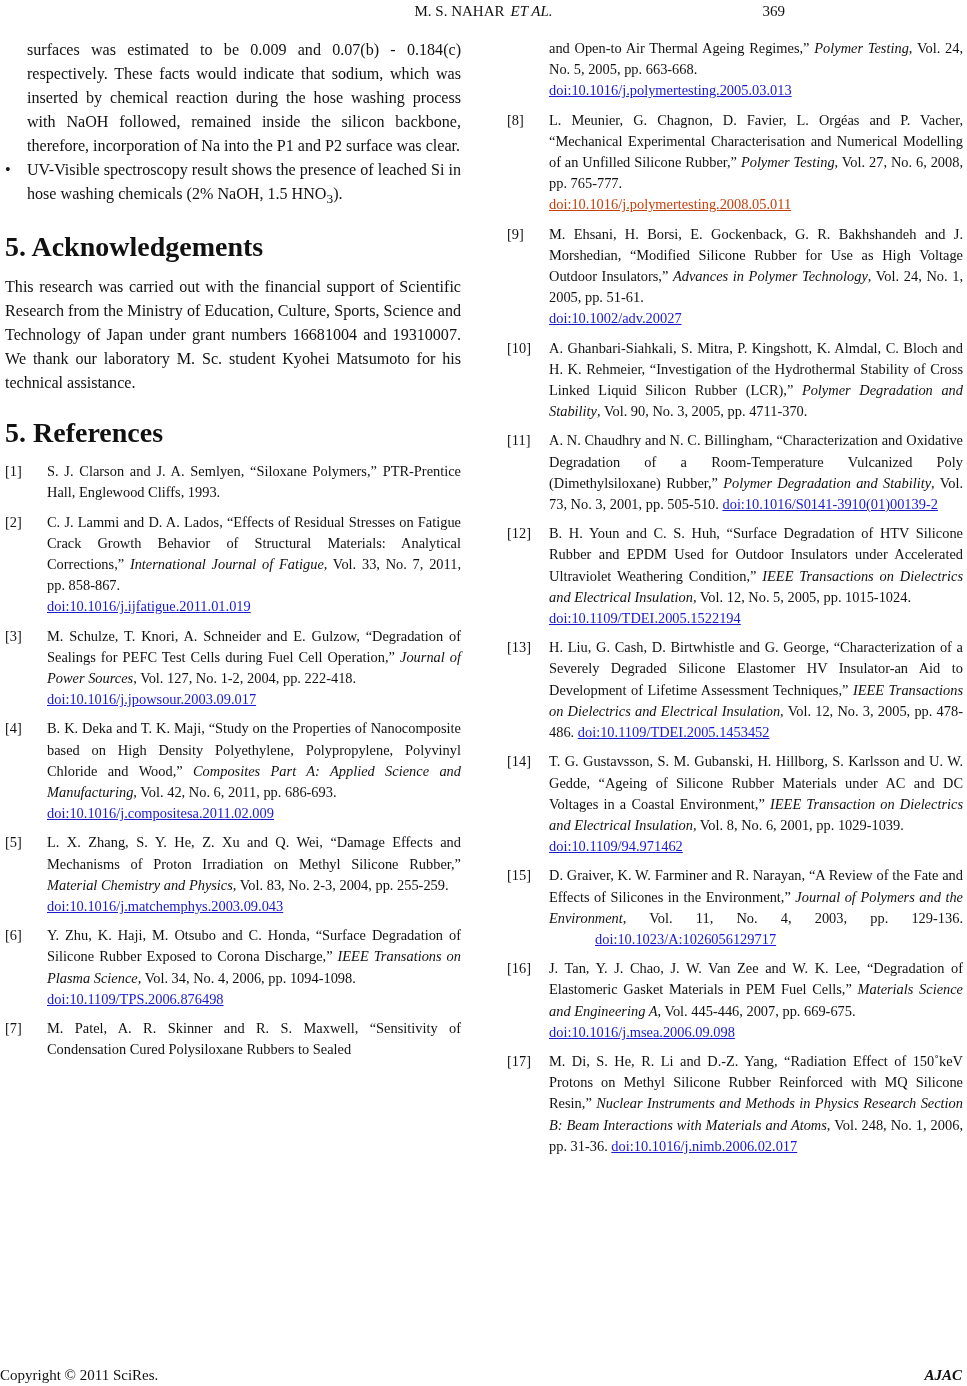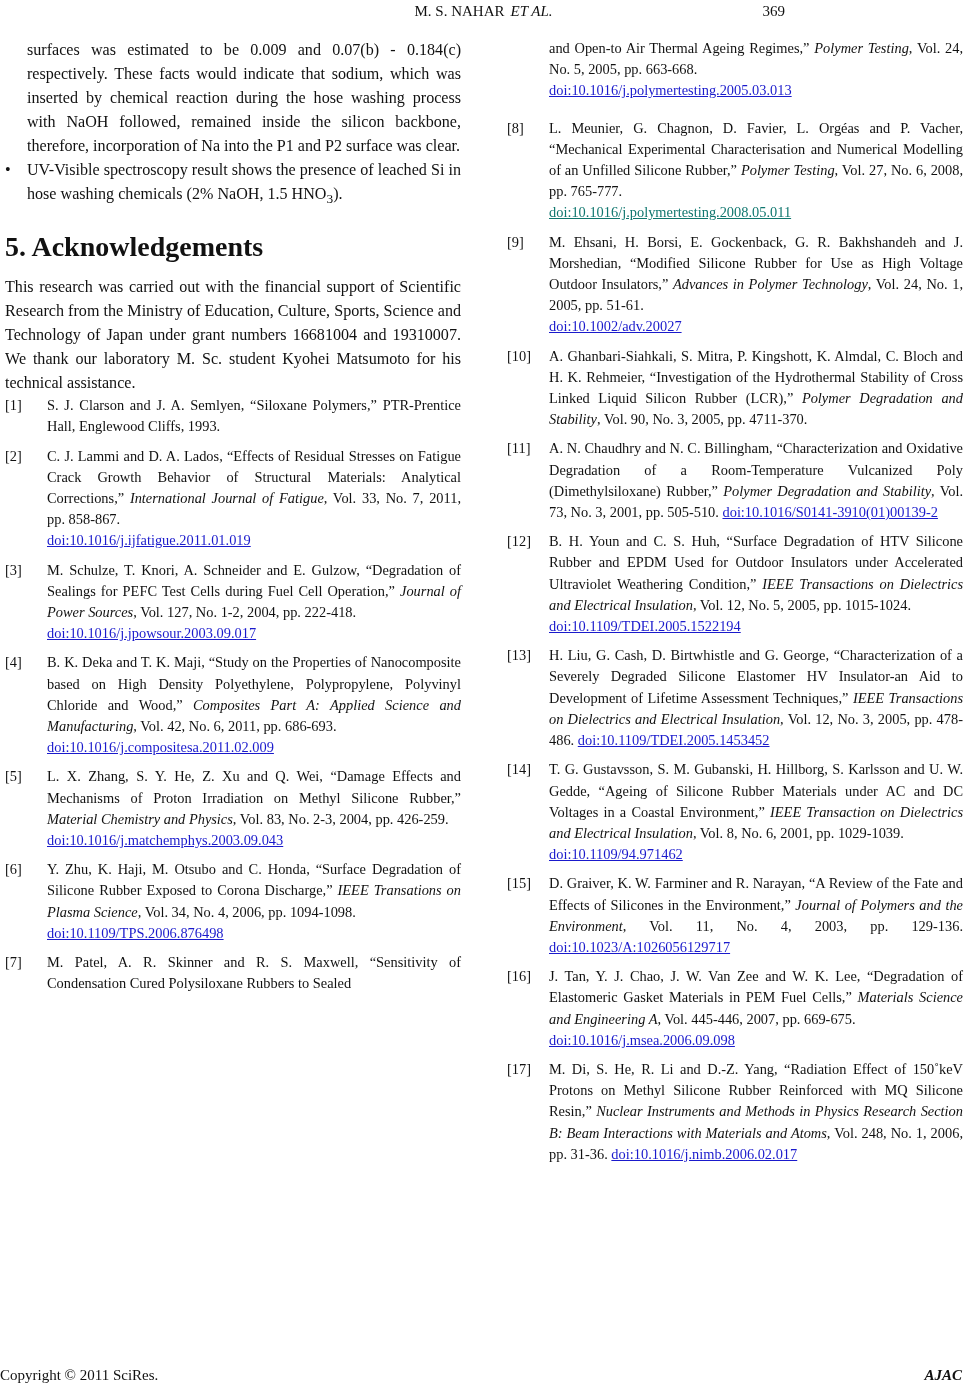--- a/index.html
+++ b/index.html
@@ -33,21 +33,21 @@
   .ack-p { margin-top: 14px; }
   .ref-h { margin-top: 24px; margin-bottom: 14px; }
 
   .refs { font-size: 14.4px; line-height: 21.2px; }
   .ref { display: flex; margin-bottom: 8px; }
   .ref .num { width: 42px; flex: none; }
   .ref .body { flex: 1; text-align: justify; }
   .ref .body i { font-style: italic; }
   a.doi { color: #1a1acc; text-decoration: underline; }
   .col-right .ref .num { width: 42px; }
-  .cont { padding-left: 42px; text-align: justify; margin-bottom: 16px; }
+  .cont { padding-left: 42px; text-align: justify; margin-bottom: 8px; }
 
   .footer { position: absolute; top: 1367px; left: 0; width: 967px; font-size: 15px; }
   .footer .copy { position: absolute; left: 0; }
   .footer .journal { position: absolute; right: 5px; font-weight: bold; font-style: italic; }
 </style>
 </head>
 <body>
 
 <div class="running-head">
   <div class="authors"><span>M. S. NAHAR</span><i>ET    AL.</i></div>
@@ -57,60 +57,61 @@
 <div class="col col-left">
   <div class="indent-block just">surfaces was estimated to be 0.009 and 0.07(b) - 0.184(c) respectively. These facts would indicate that sodium, which was inserted by chemical reaction during the hose washing process with NaOH followed, remained inside the silicon backbone, therefore, incorporation of Na into the P1 and P2 surface was clear.</div>
   <div class="bullet">
     <span class="dot">•</span>
     <span>UV-Visible spectroscopy result shows the presence of leached Si in hose washing chemicals (2% NaOH, 1.5 HNO</span><sub>3</sub><span>).</span>
   </div>
 
   <h2 class="ack-h">5. Acknowledgements</h2>
   <div class="ack-p just">This research was carried out with the financial support of Scientific Research from the Ministry of Education, Culture, Sports, Science and Technology of Japan under grant numbers 16681004 and 19310007. We thank our laboratory M. Sc. student Kyohei Matsumoto for his technical assistance.</div>
 
+  <h2 class="ref-h">5. References</h2>
 
   <div class="refs" id="refs-left">
       <div class="ref">
         <div class="num">[1]</div>
         <div class="body"><span>S. J. Clarson and J. A. Semlyen, “Siloxane Polymers,” PTR-Prentice Hall, Englewood Cliffs, 1993.</span></div>
       </div>
       <div class="ref">
         <div class="num">[2]</div>
         <div class="body"><span>C. J. Lammi and D. A. Lados, “Effects of Residual Stresses on Fatigue Crack Growth Behavior of Structural Materials: Analytical Corrections,” </span><i>International Journal of Fatigue</i><span>, Vol. 33, No. 7, 2011, pp. 858-867.</span><br><a class="doi" style="color: rgb(26, 26, 204);">doi:10.1016/j.ijfatigue.2011.01.019</a></div>
       </div>
       <div class="ref">
         <div class="num">[3]</div>
         <div class="body"><span>M. Schulze, T. Knori, A. Schneider and E. Gulzow, “Degradation of Sealings for PEFC Test Cells during Fuel Cell Operation,” </span><i>Journal of Power Sources</i><span>, Vol. 127, No. 1-2, 2004, pp. 222-418.</span><br><a class="doi" style="color: rgb(26, 26, 204);">doi:10.1016/j.jpowsour.2003.09.017</a></div>
       </div>
       <div class="ref">
         <div class="num">[4]</div>
         <div class="body"><span>B. K. Deka and T. K. Maji, “Study on the Properties of Nanocomposite based on High Density Polyethylene, Polypropylene, Polyvinyl Chloride and Wood,” </span><i>Composites Part A: Applied Science and Manufacturing</i><span>, Vol. 42, No. 6, 2011, pp. 686-693.</span><br><a class="doi" style="color: rgb(26, 26, 204); margin-top: 44px;">doi:10.1016/j.compositesa.2011.02.009</a></div>
       </div>
       <div class="ref">
         <div class="num">[5]</div>
-        <div class="body"><span>L. X. Zhang, S. Y. He, Z. Xu and Q. Wei, “Damage Effects and Mechanisms of Proton Irradiation on Methyl Silicone Rubber,” </span><i>Material Chemistry and Physics</i><span>, Vol. 83, No. 2-3, 2004, pp. 426-259.</span><br><a class="doi" style="color: rgb(26, 26, 204);">doi:10.1016/j.matchemphys.2003.09.043</a></div>
+        <div class="body"><span>L. X. Zhang, S. Y. He, Z. Xu and Q. Wei, “Damage Effects and Mechanisms of Proton Irradiation on Methyl Silicone Rubber,” </span><i>Material Chemistry and Physics</i><span>, Vol. 83, No. 2-3, 2004, pp. 255-259.</span><br><a class="doi" style="color: rgb(26, 26, 204);">doi:10.1016/j.matchemphys.2003.09.043</a></div>
       </div>
       <div class="ref">
         <div class="num">[6]</div>
         <div class="body"><span>Y. Zhu, K. Haji, M. Otsubo and C. Honda, “Surface Degradation of Silicone Rubber Exposed to Corona Discharge,” </span><i>IEEE Transations on Plasma Science</i><span>, Vol. 34, No. 4, 2006, pp. 1094-1098.</span><br><a class="doi" style="color: rgb(26, 26, 204);">doi:10.1109/TPS.2006.876498</a></div>
       </div>
       <div class="ref">
         <div class="num">[7]</div>
         <div class="body"><span>M. Patel, A. R. Skinner and R. S. Maxwell, “Sensitivity of Condensation Cured Polysiloxane Rubbers to Sealed</span></div>
       </div>
     </div>
 </div>
 
 <div class="col col-right">
   <div class="refs">
     <div class="cont"><span>and Open-to Air Thermal Ageing Regimes,” </span><i>Polymer Testing</i><span>, Vol. 24, No. 5, 2005, pp. 663-668.</span><br><a class="doi" style="color: rgb(26, 26, 204);">doi:10.1016/j.polymertesting.2005.03.013</a></div>
     <div id="refs-right">
         <div class="ref">
           <div class="num">[8]</div>
-          <div class="body"><span>L. Meunier, G. Chagnon, D. Favier, L. Orgéas and P. Vacher, “Mechanical Experimental Characterisation and Numerical Modelling of an Unfilled Silicone Rubber,” </span><i>Polymer Testing</i><span>, Vol. 27, No. 6, 2008, pp. 765-777.</span><br><a class="doi" style="color: #0f766e;">doi:10.1016/j.polymertesting.2008.05.011</a></div>
+          <div class="body"><span>L. Meunier, G. Chagnon, D. Favier, L. Orgéas and P. Vacher, “Mechanical Experimental Characterisation and Numerical Modelling of an Unfilled Silicone Rubber,” </span><i>Polymer Testing</i><span>, Vol. 27, No. 6, 2008, pp. 765-777.</span><br><a class="doi" style="color: #c2410c;">doi:10.1016/j.polymertesting.2008.05.011</a></div>
         </div>
         <div class="ref">
           <div class="num">[9]</div>
           <div class="body"><span>M. Ehsani, H. Borsi, E. Gockenback, G. R. Bakhshandeh and J. Morshedian, “Modified Silicone Rubber for Use as High Voltage Outdoor Insulators,” </span><i>Advances in Polymer Technology</i><span>, Vol. 24, No. 1, 2005, pp. 51-61.</span><br><a class="doi" style="color: rgb(26, 26, 204);">doi:10.1002/adv.20027</a></div>
         </div>
         <div class="ref">
           <div class="num">[10]</div>
           <div class="body"><span>A. Ghanbari-Siahkali, S. Mitra, P. Kingshott, K. Almdal, C. Bloch and H. K. Rehmeier, “Investigation of the Hydrothermal Stability of Cross Linked Liquid Silicon Rubber (LCR),” </span><i>Polymer Degradation and Stability</i><span>, Vol. 90, No. 3, 2005, pp. 4711-370.</span></div>
         </div>
         <div class="ref">
@@ -124,21 +125,21 @@
         <div class="ref">
           <div class="num">[13]</div>
           <div class="body"><span>H. Liu, G. Cash, D. Birtwhistle and G. George, “Characterization of a Severely Degraded Silicone Elastomer HV Insulator-an Aid to Development of Lifetime Assessment Techniques,” </span><i>IEEE Transactions on Dielectrics and Electrical Insulation</i><span>, Vol. 12, No. 3, 2005, pp. 478-486. </span><a class="doi" style="color: rgb(26, 26, 204);">doi:10.1109/TDEI.2005.1453452</a></div>
         </div>
         <div class="ref">
           <div class="num">[14]</div>
           <div class="body"><span>T. G. Gustavsson, S. M. Gubanski, H. Hillborg, S. Karlsson and U. W. Gedde, “Ageing of Silicone Rubber Materials under AC and DC Voltages in a Coastal Environment,” </span><i>IEEE Transaction on Dielectrics and Electrical Insulation</i><span>, Vol. 8, No. 6, 2001, pp. 1029-1039.</span><br><a class="doi" style="color: rgb(26, 26, 204);">doi:10.1109/94.971462</a></div>
         </div>
         <div class="ref">
           <div class="num">[15]</div>
-          <div class="body"><span>D. Graiver, K. W. Farminer and R. Narayan, “A Review of the Fate and Effects of Silicones in the Environment,” </span><i>Journal of Polymers and the Environment</i><span>, Vol. 11, No. 4, 2003, pp. 129-136. </span><a class="doi" style="color: rgb(26, 26, 204);">doi:10.1023/A:1026056129717</a></div>
+          <div class="body"><span>D. Graiver, K. W. Farminer and R. Narayan, “A Review of the Fate and Effects of Silicones in the Environment,” </span><i>Journal of Polymers and the Environment</i><span>, Vol. 11, No. 4, 2003, pp. 129-136. </span><a class="doi" style="color: rgb(26, 26, 204); margin-left: 46px;">doi:10.1023/A:1026056129717</a></div>
         </div>
         <div class="ref">
           <div class="num">[16]</div>
           <div class="body"><span>J. Tan, Y. J. Chao, J. W. Van Zee and W. K. Lee, “Degradation of Elastomeric Gasket Materials in PEM Fuel Cells,” </span><i>Materials Science and Engineering A</i><span>, Vol. 445-446, 2007, pp. 669-675.</span><br><a class="doi" style="color: rgb(26, 26, 204);">doi:10.1016/j.msea.2006.09.098</a></div>
         </div>
         <div class="ref">
           <div class="num">[17]</div>
           <div class="body"><span>M. Di, S. He, R. Li and D.-Z. Yang, “Radiation Effect of 150˚keV Protons on Methyl Silicone Rubber Reinforced with MQ Silicone Resin,” </span><i>Nuclear Instruments and Methods in Physics Research Section B: Beam Interactions with Materials and Atoms</i><span>, Vol. 248, No. 1, 2006, pp. 31-36. </span><a class="doi" style="color: rgb(26, 26, 204);">doi:10.1016/j.nimb.2006.02.017</a></div>
         </div>
       </div>

